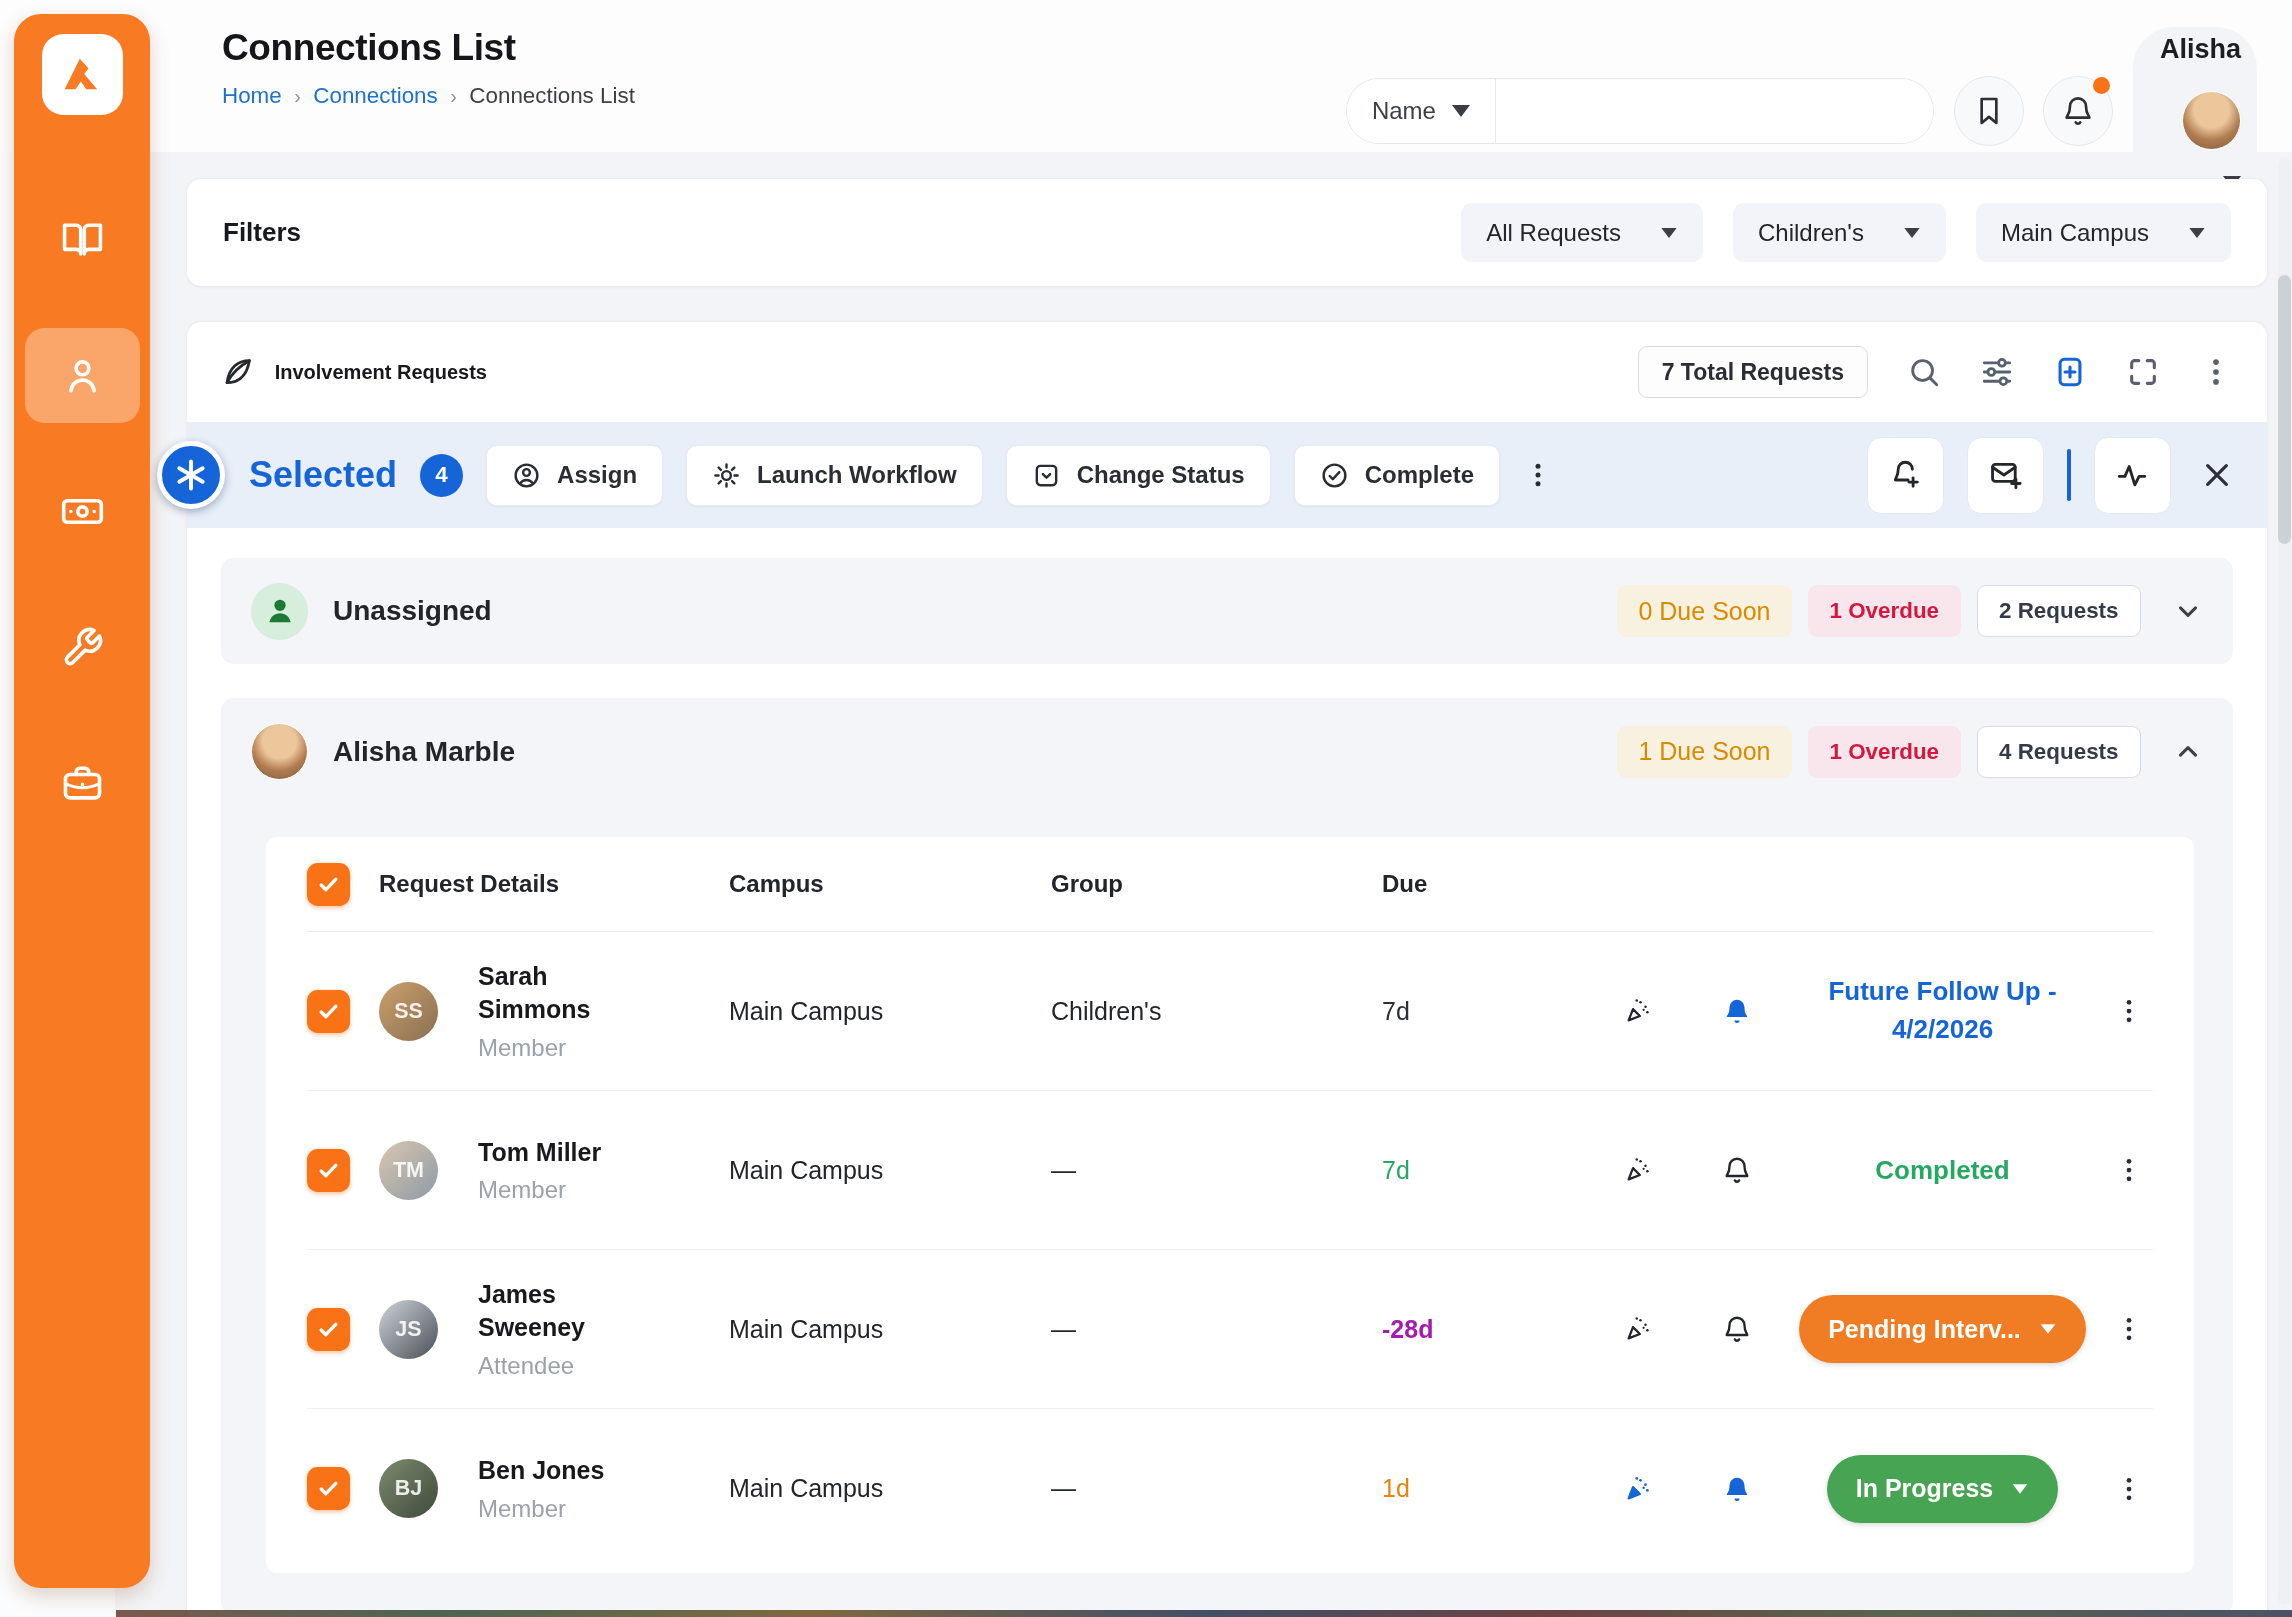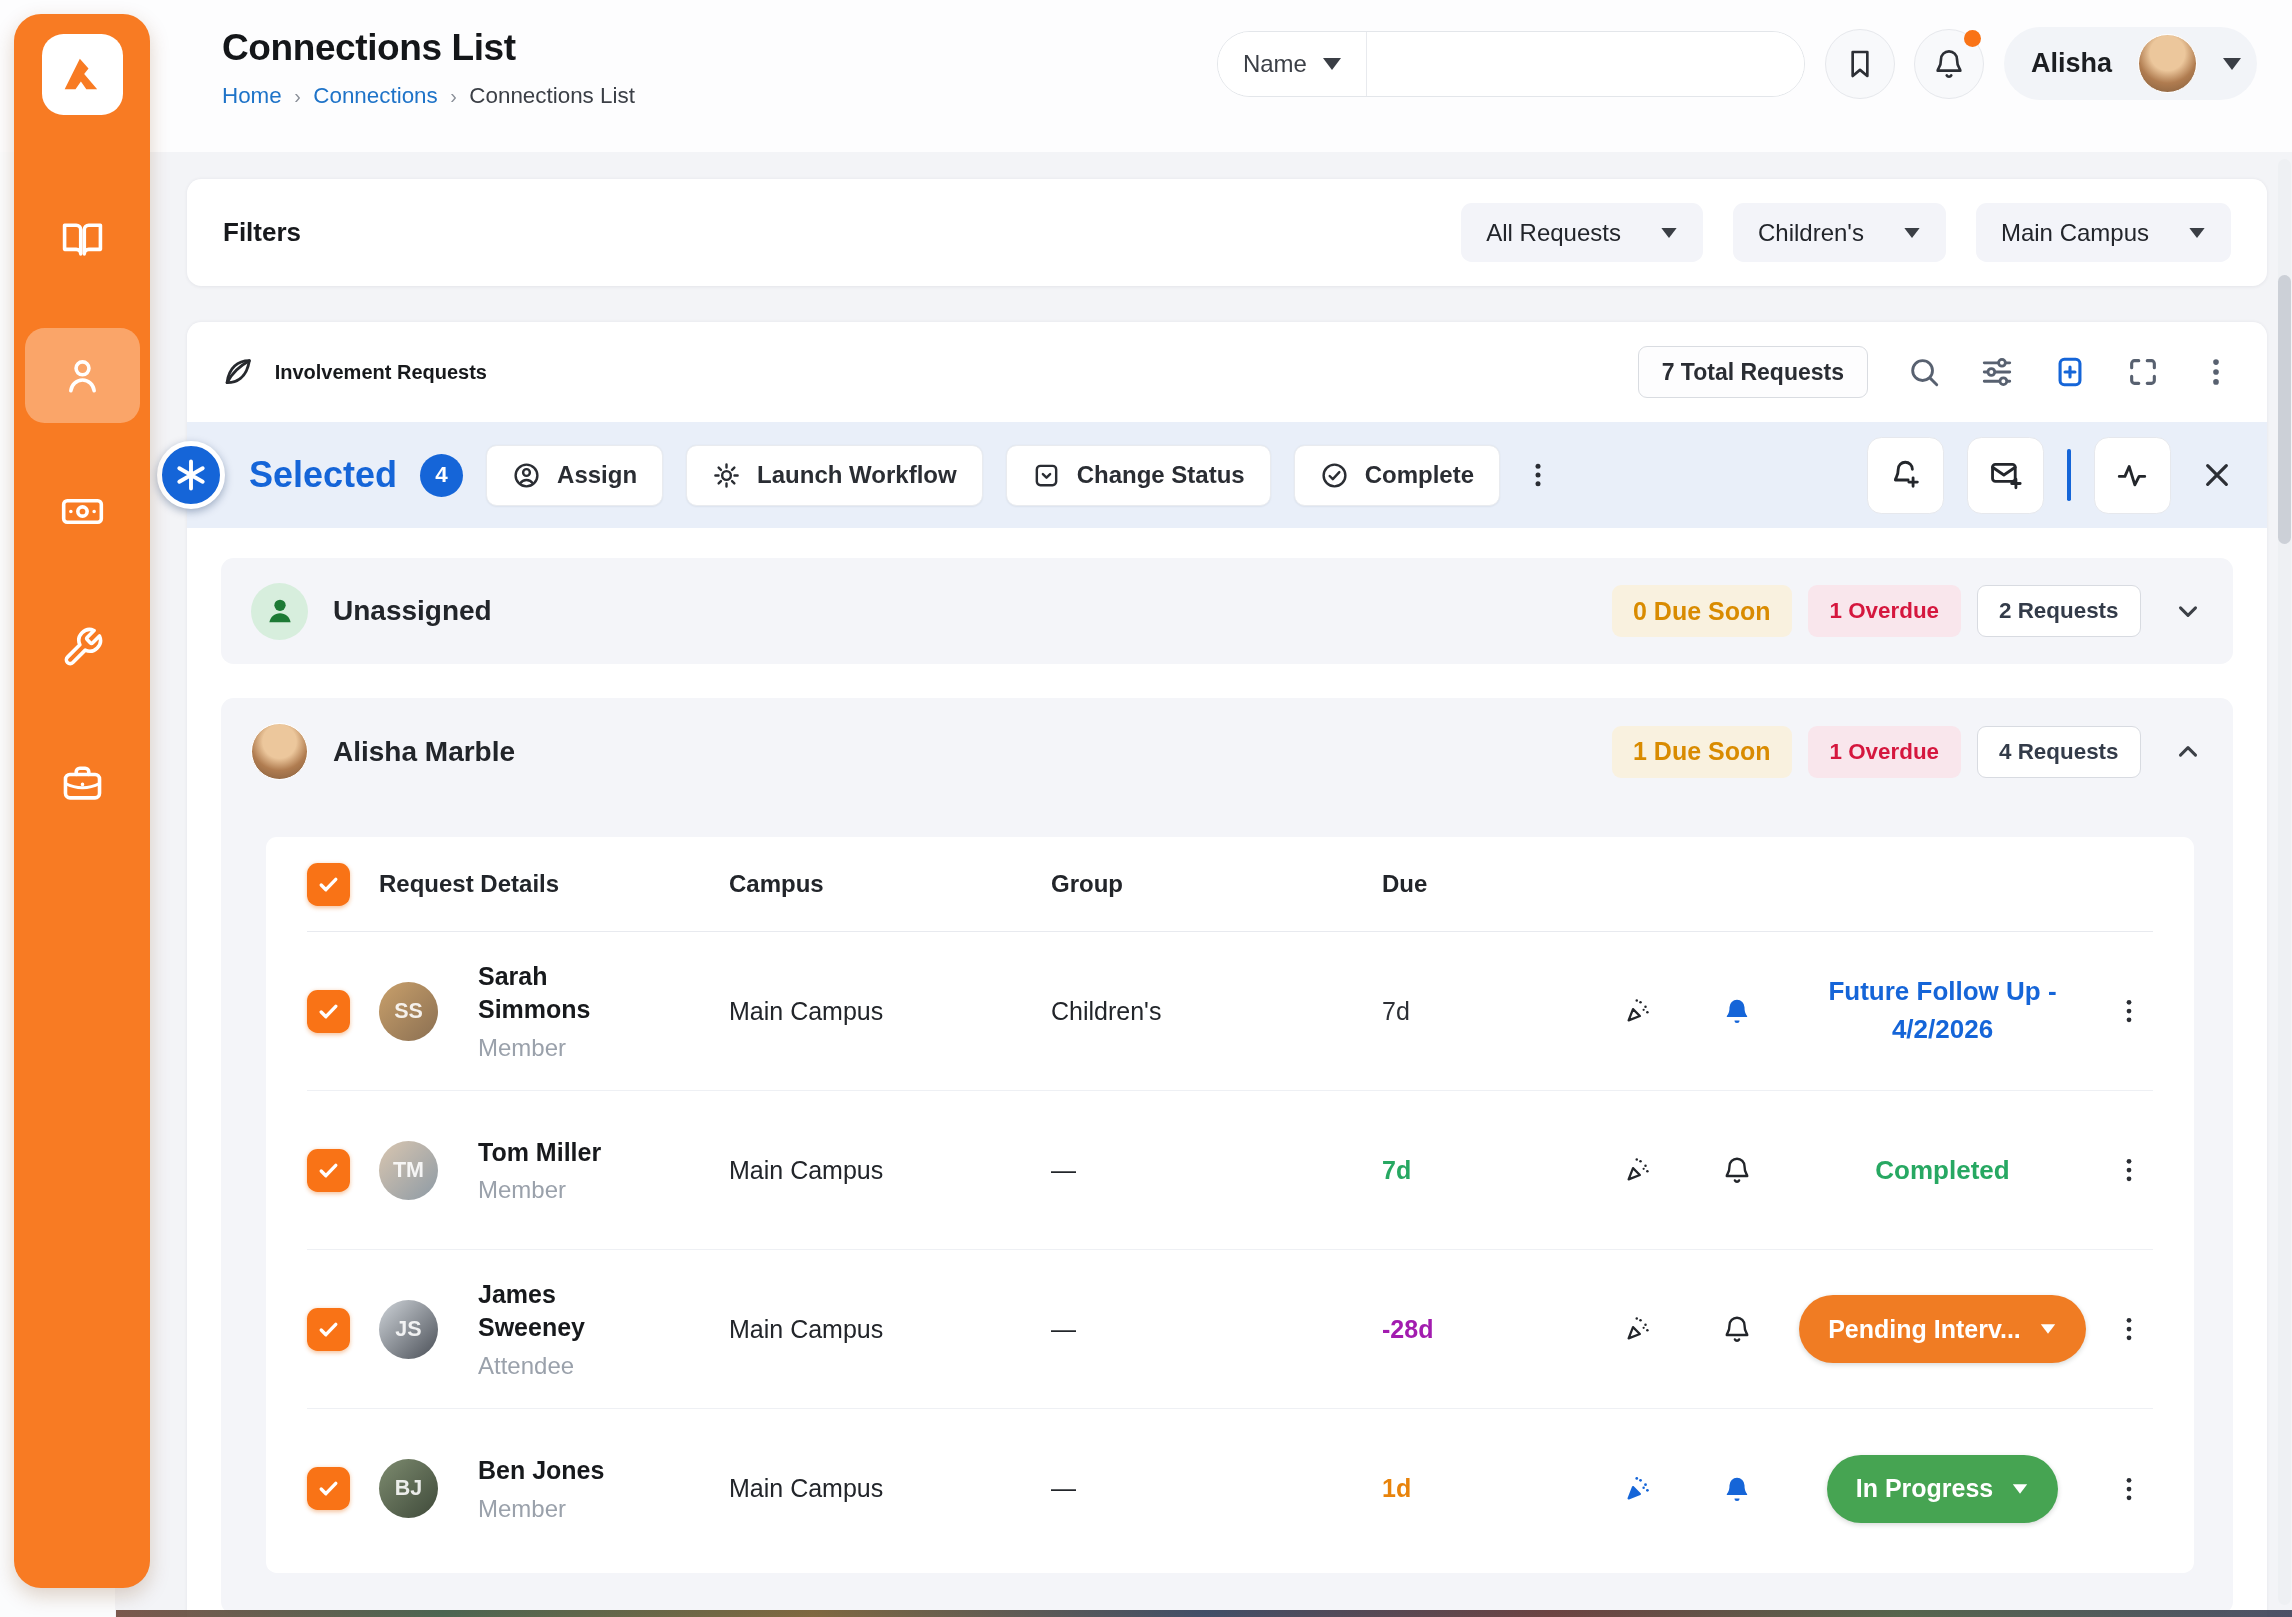--- a/index.html
+++ b/index.html
@@ -29,21 +29,21 @@
   .crumb-sep { color:#8a8f98; font-size:19.7px; }
   .crumb-current { color:#3b3f46; }
 
   .top-right { position:absolute; top:27px; right:36px; display:flex; align-items:center; gap:19.7px; z-index:2; }
   .search-group { display:flex; align-items:stretch; height:66px; border:1.8px solid #e3e6ea; border-radius:36px; background:#fff; overflow:hidden; }
   .search-field-btn { display:flex; align-items:center; gap:16px; padding:0 25px; border-right:1.8px solid #e8eaee; font-size:24px; color:#3b3f46; background:#fff; cursor:pointer; }
   .search-input { width:437px; border:none; outline:none; background:#fff; font-size:24px; padding:0 21.5px; color:#333; }
   .icon-btn-round { width:70px; height:70px; border-radius:50%; border:1.8px solid #e6e8ec; background:#f8f9fb; display:grid; place-items:center; color:#2c2f35; position:relative; cursor:pointer; }
   .icon-btn-round svg { width:32px; height:32px; }
   .notif-dot { position:absolute; top:0px; right:1.8px; width:17px; height:17px; background:#f97316; border-radius:50%; }
-  .user-pill { display:flex; align-items:center; gap:26px; background:#f2f4f8; border-radius:41px; padding:7.2px 16px 7.2px 27px; cursor:pointer; }
+  .user-pill { display:flex; align-items:flex-end; gap:26px; background:#f2f4f8; border-radius:41px; padding:7.2px 16px 7.2px 27px; cursor:pointer;flex-direction:column; }
   .user-name { font-size:27px; font-weight:700; color:#1c1e22; }
   .avatar-photo { width:59px; height:59px; border-radius:50%;
     background:radial-gradient(circle at 50% 32%, #ecc79c 0 36%, #b07c50 62%, #7d5a3b 100%); border:1.8px solid #fff; }
 
   .caret { width:0; height:0; border-left:9.9px solid transparent; border-right:9.9px solid transparent; border-top:12.5px solid #3a3e45; }
 
   
   .main { position:absolute; left:187px; top:179px; width:2080px; z-index:2; }
   .card-shadow { box-shadow:0 0.9px 3.6px rgba(25,35,55,.07); }
 
@@ -106,21 +106,21 @@
   .checkbox { width:43px; height:43px; border-radius:10.7px; background:#f97316; display:grid; place-items:center; box-shadow:0 1.8px 4.5px rgba(230,110,20,.4); cursor:pointer; }
   .checkbox svg { width:25px; height:25px; }
   .row-avatar { width:59px; height:59px; border-radius:50%; display:grid; place-items:center; color:rgba(255,255,255,.88); font-size:21.5px; font-weight:700; }
   .av-ss { background:linear-gradient(135deg,#c9a06b,#8a6f52); }
   .av-tm { background:linear-gradient(135deg,#d9c6b0,#8d9aa5); }
   .av-js { background:linear-gradient(135deg,#cfd4d9,#4a4f57); }
   .av-bj { background:linear-gradient(135deg,#7d8b6f,#3f4a3a); }
   .p-name { font-size:25px; font-weight:700; color:#17191c; line-height:1.35; max-width:170px; }
   .p-role { font-size:24px; color:#9aa1ab; margin-top:7.2px; }
   .cell { font-size:25px; color:#22252a; }
-  .due { font-size:25px; font-weight:700; }
+  .due { font-size:25px; font-weight:400; }
   .due-dark { color:#2c2f35; font-weight:400; }
   .due-green { color:#27a862; }
   .due-red { color:#a21caf; font-weight:700; }
   .due-orange { color:#e8830b; }
   .cell-ic { display:grid; place-items:center; color:#22252a; cursor:pointer; }
   .cell-ic svg { width:30px; height:30px; }
   .cell-ic.blue { color:#1565d8; }
   .status-cell { display:flex; justify-content:center; align-items:center; text-align:center; }
   .status-link { color:#1565d8; font-size:26px; font-weight:600; line-height:1.45; cursor:pointer; max-width:287px; }
   .status-text-green { color:#27a862; font-size:26px; font-weight:600; }

